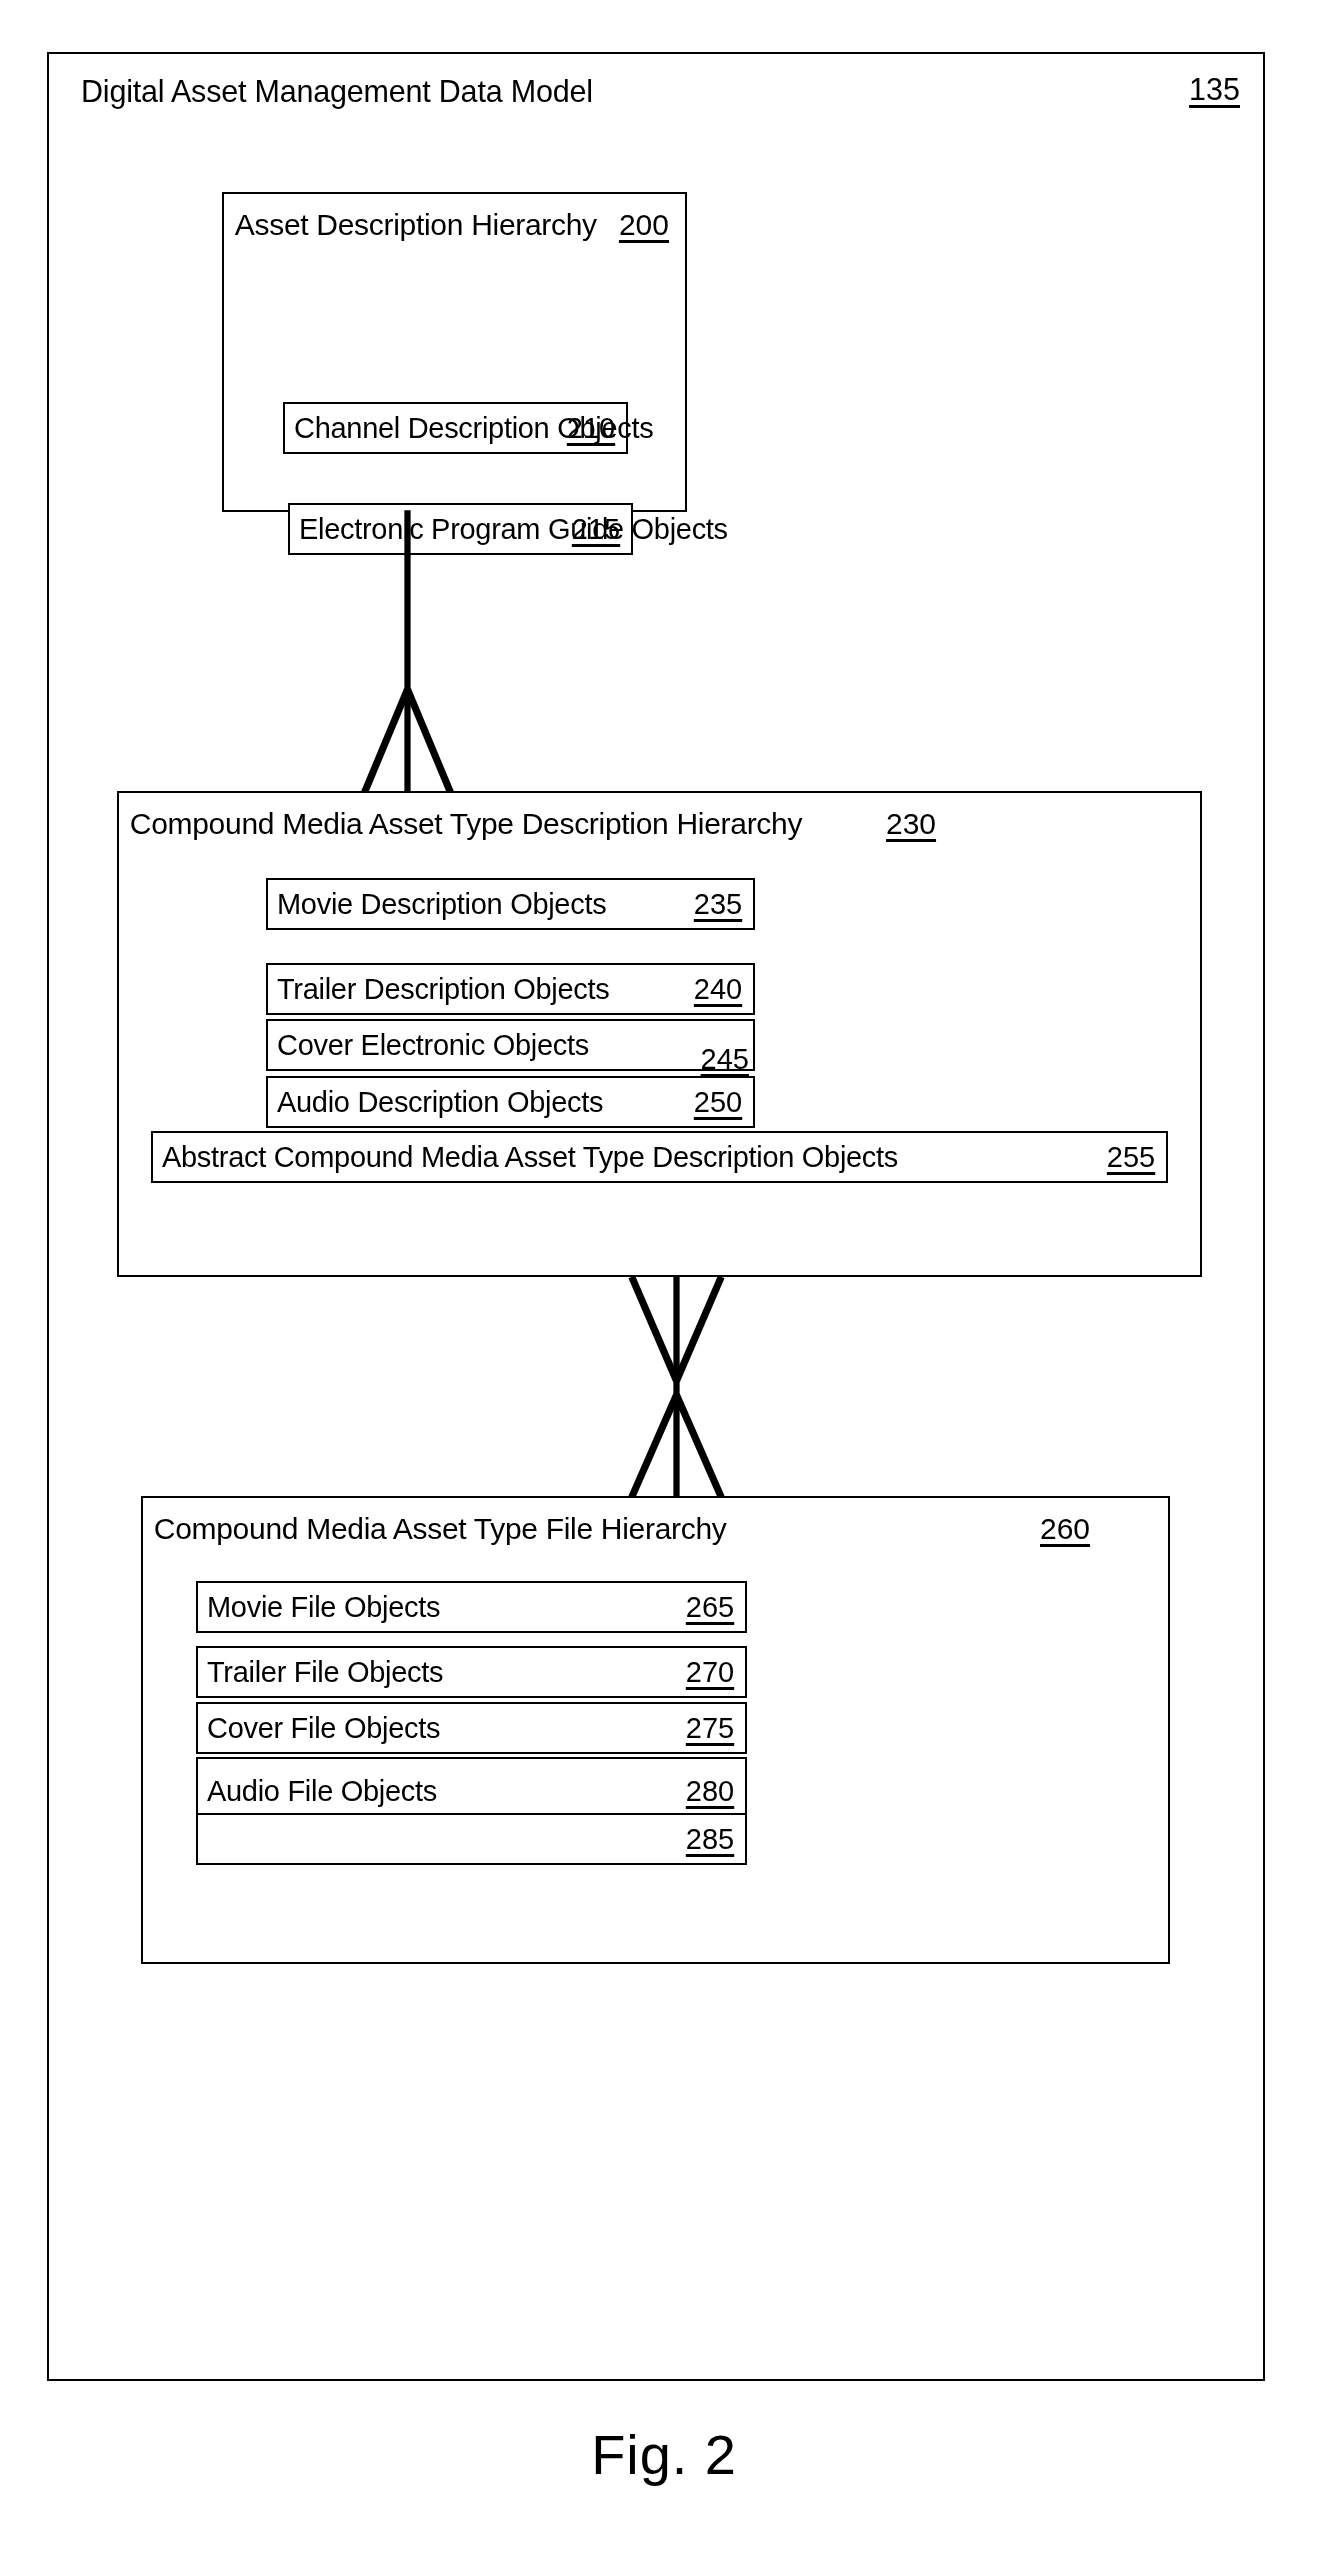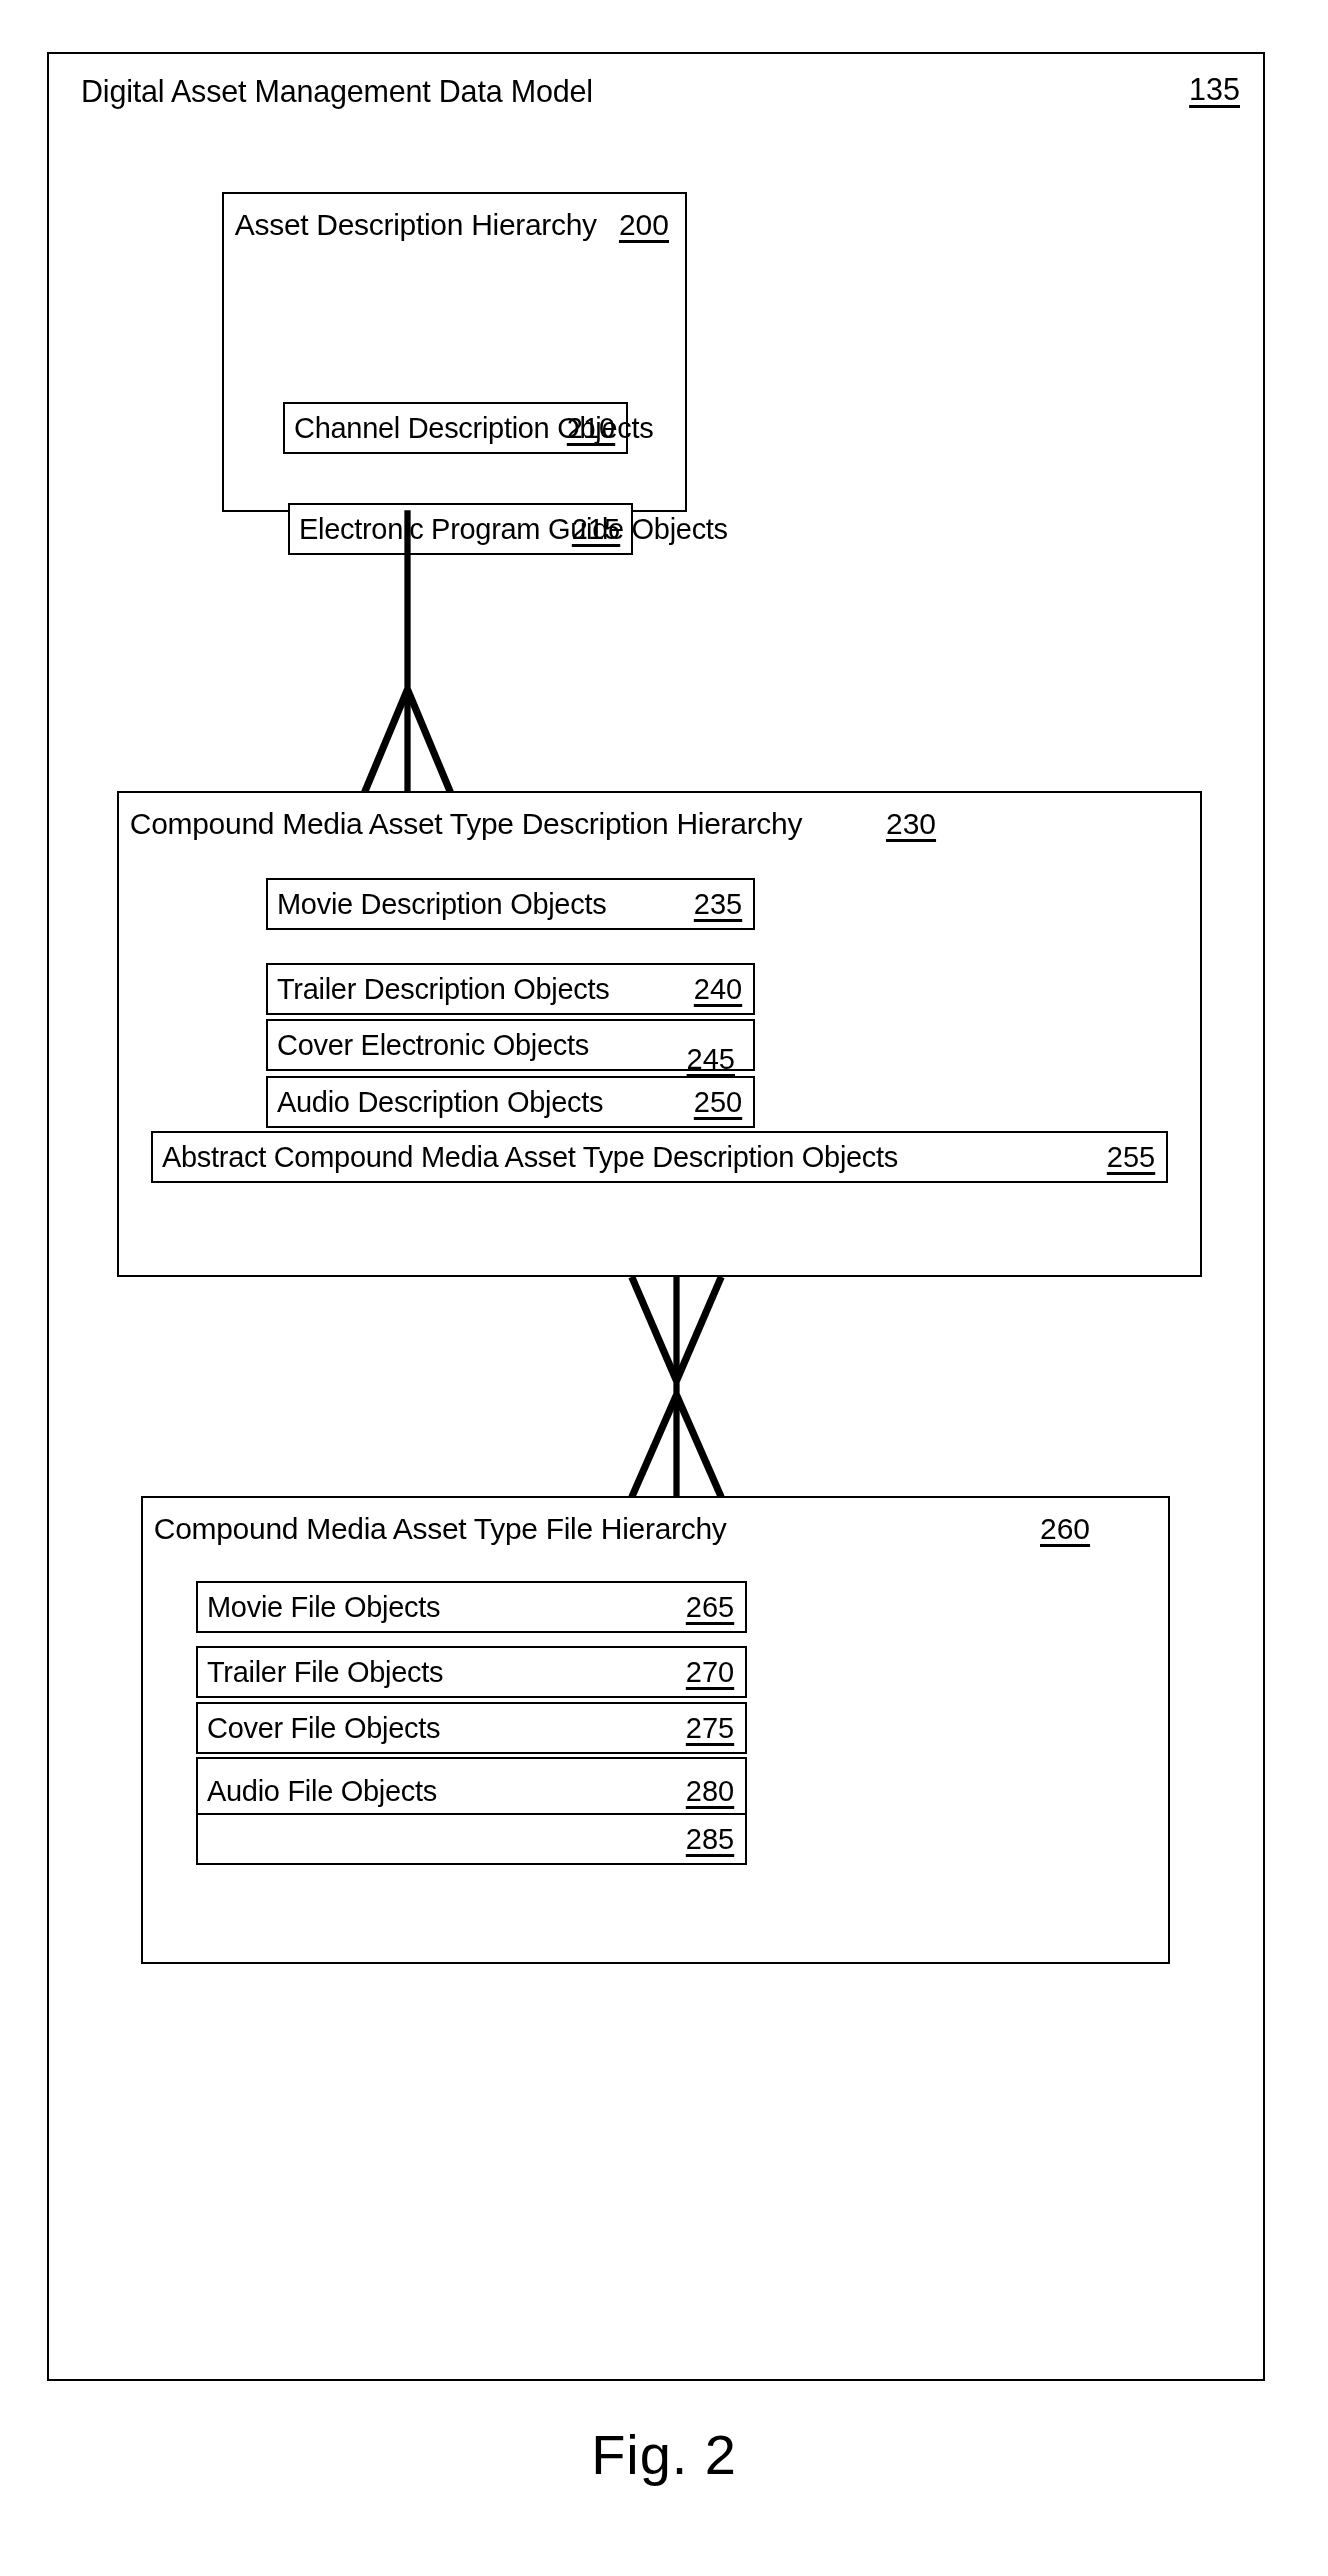--- a/index.html
+++ b/index.html
@@ -152,21 +152,21 @@
       <span class="obj-ref" style="right:10.8px;">235</span>
     </div>
 
     <div class="obj-row" style="left:147px; top:170px; width:489px; height:52px;">
       <span class="obj-label">Trailer Description Objects</span>
       <span class="obj-ref" style="right:10.8px;">240</span>
     </div>
 
     <div class="obj-row" style="left:147px; top:226px; width:489px; height:52px;">
       <span class="obj-label">Cover Electronic Objects</span>
-      <span class="obj-ref" style="right:18px;margin-top:28px;">245</span>
+      <span class="obj-ref" style="right:4px;margin-top:28px;">245</span>
     </div>
 
     <div class="obj-row" style="left:147px; top:283px; width:489px; height:52px;">
       <span class="obj-label">Audio Description Objects</span>
       <span class="obj-ref" style="right:10.8px;">250</span>
     </div>
 
     <div class="obj-row" style="left:32px; top:338px; width:1017px; height:52px;">
       <span class="obj-label">Abstract Compound Media Asset Type Description Objects</span>
       <span class="obj-ref" style="right:10.8px;">255</span>

